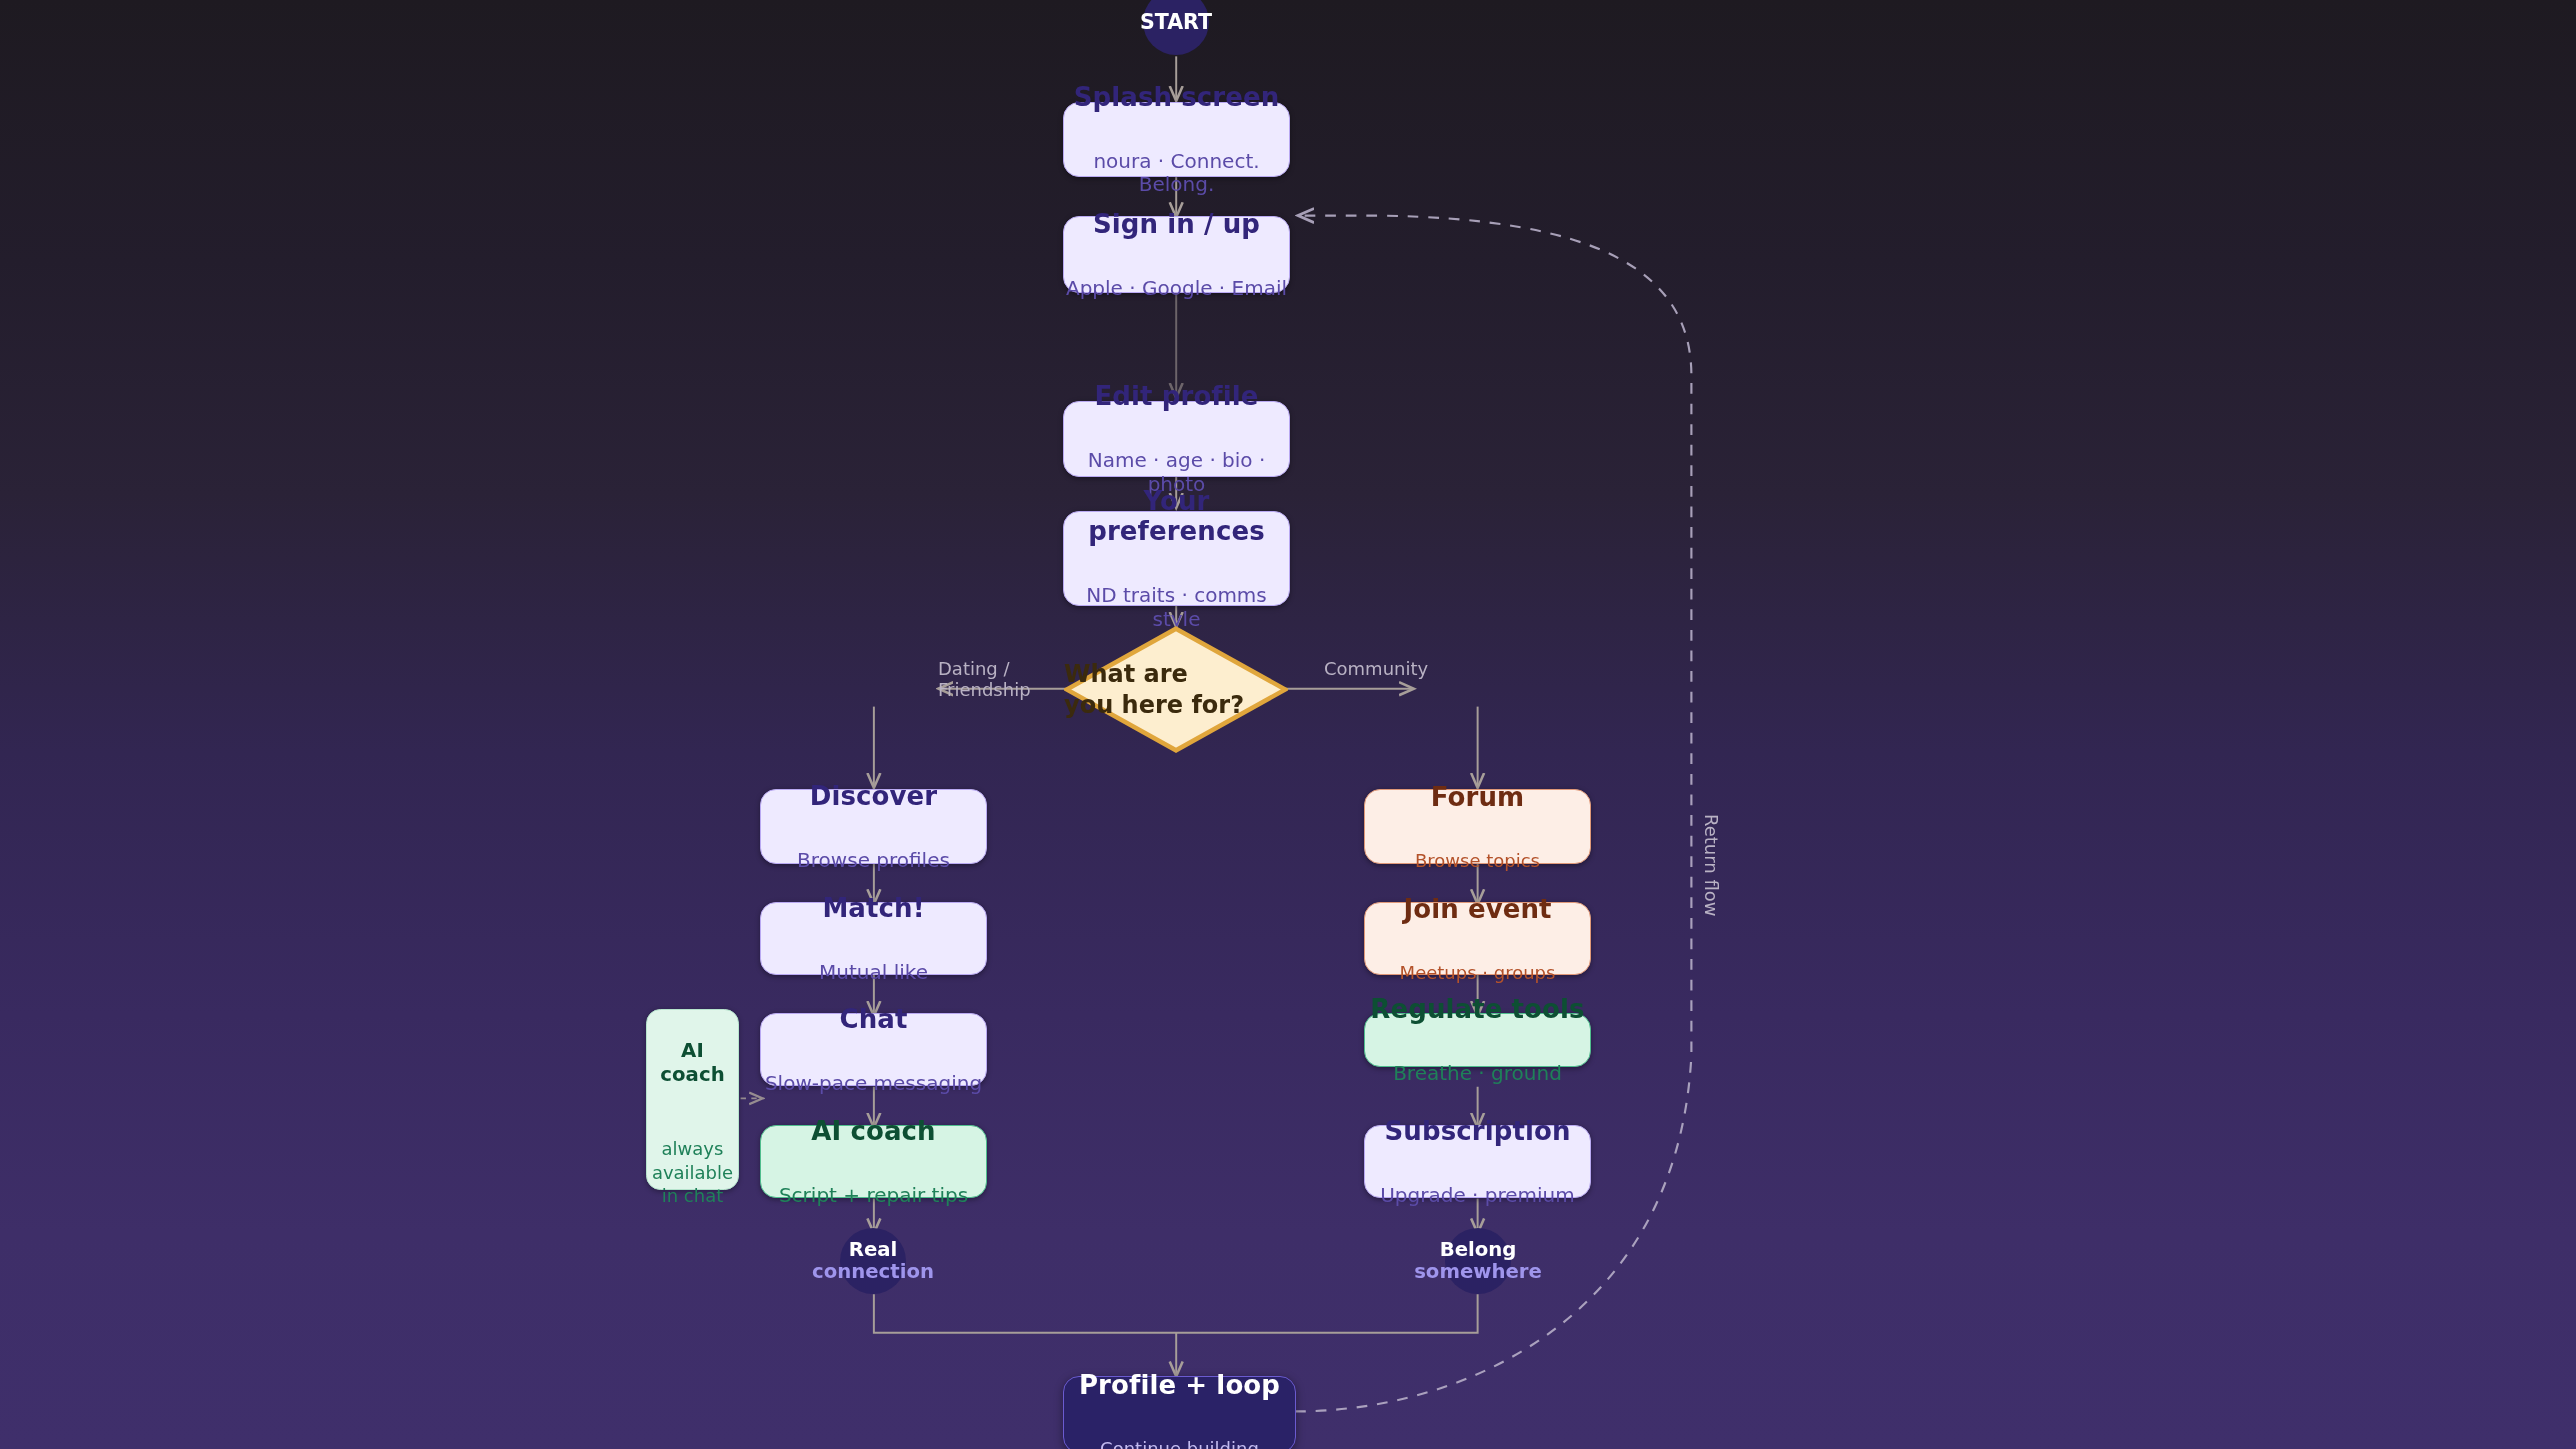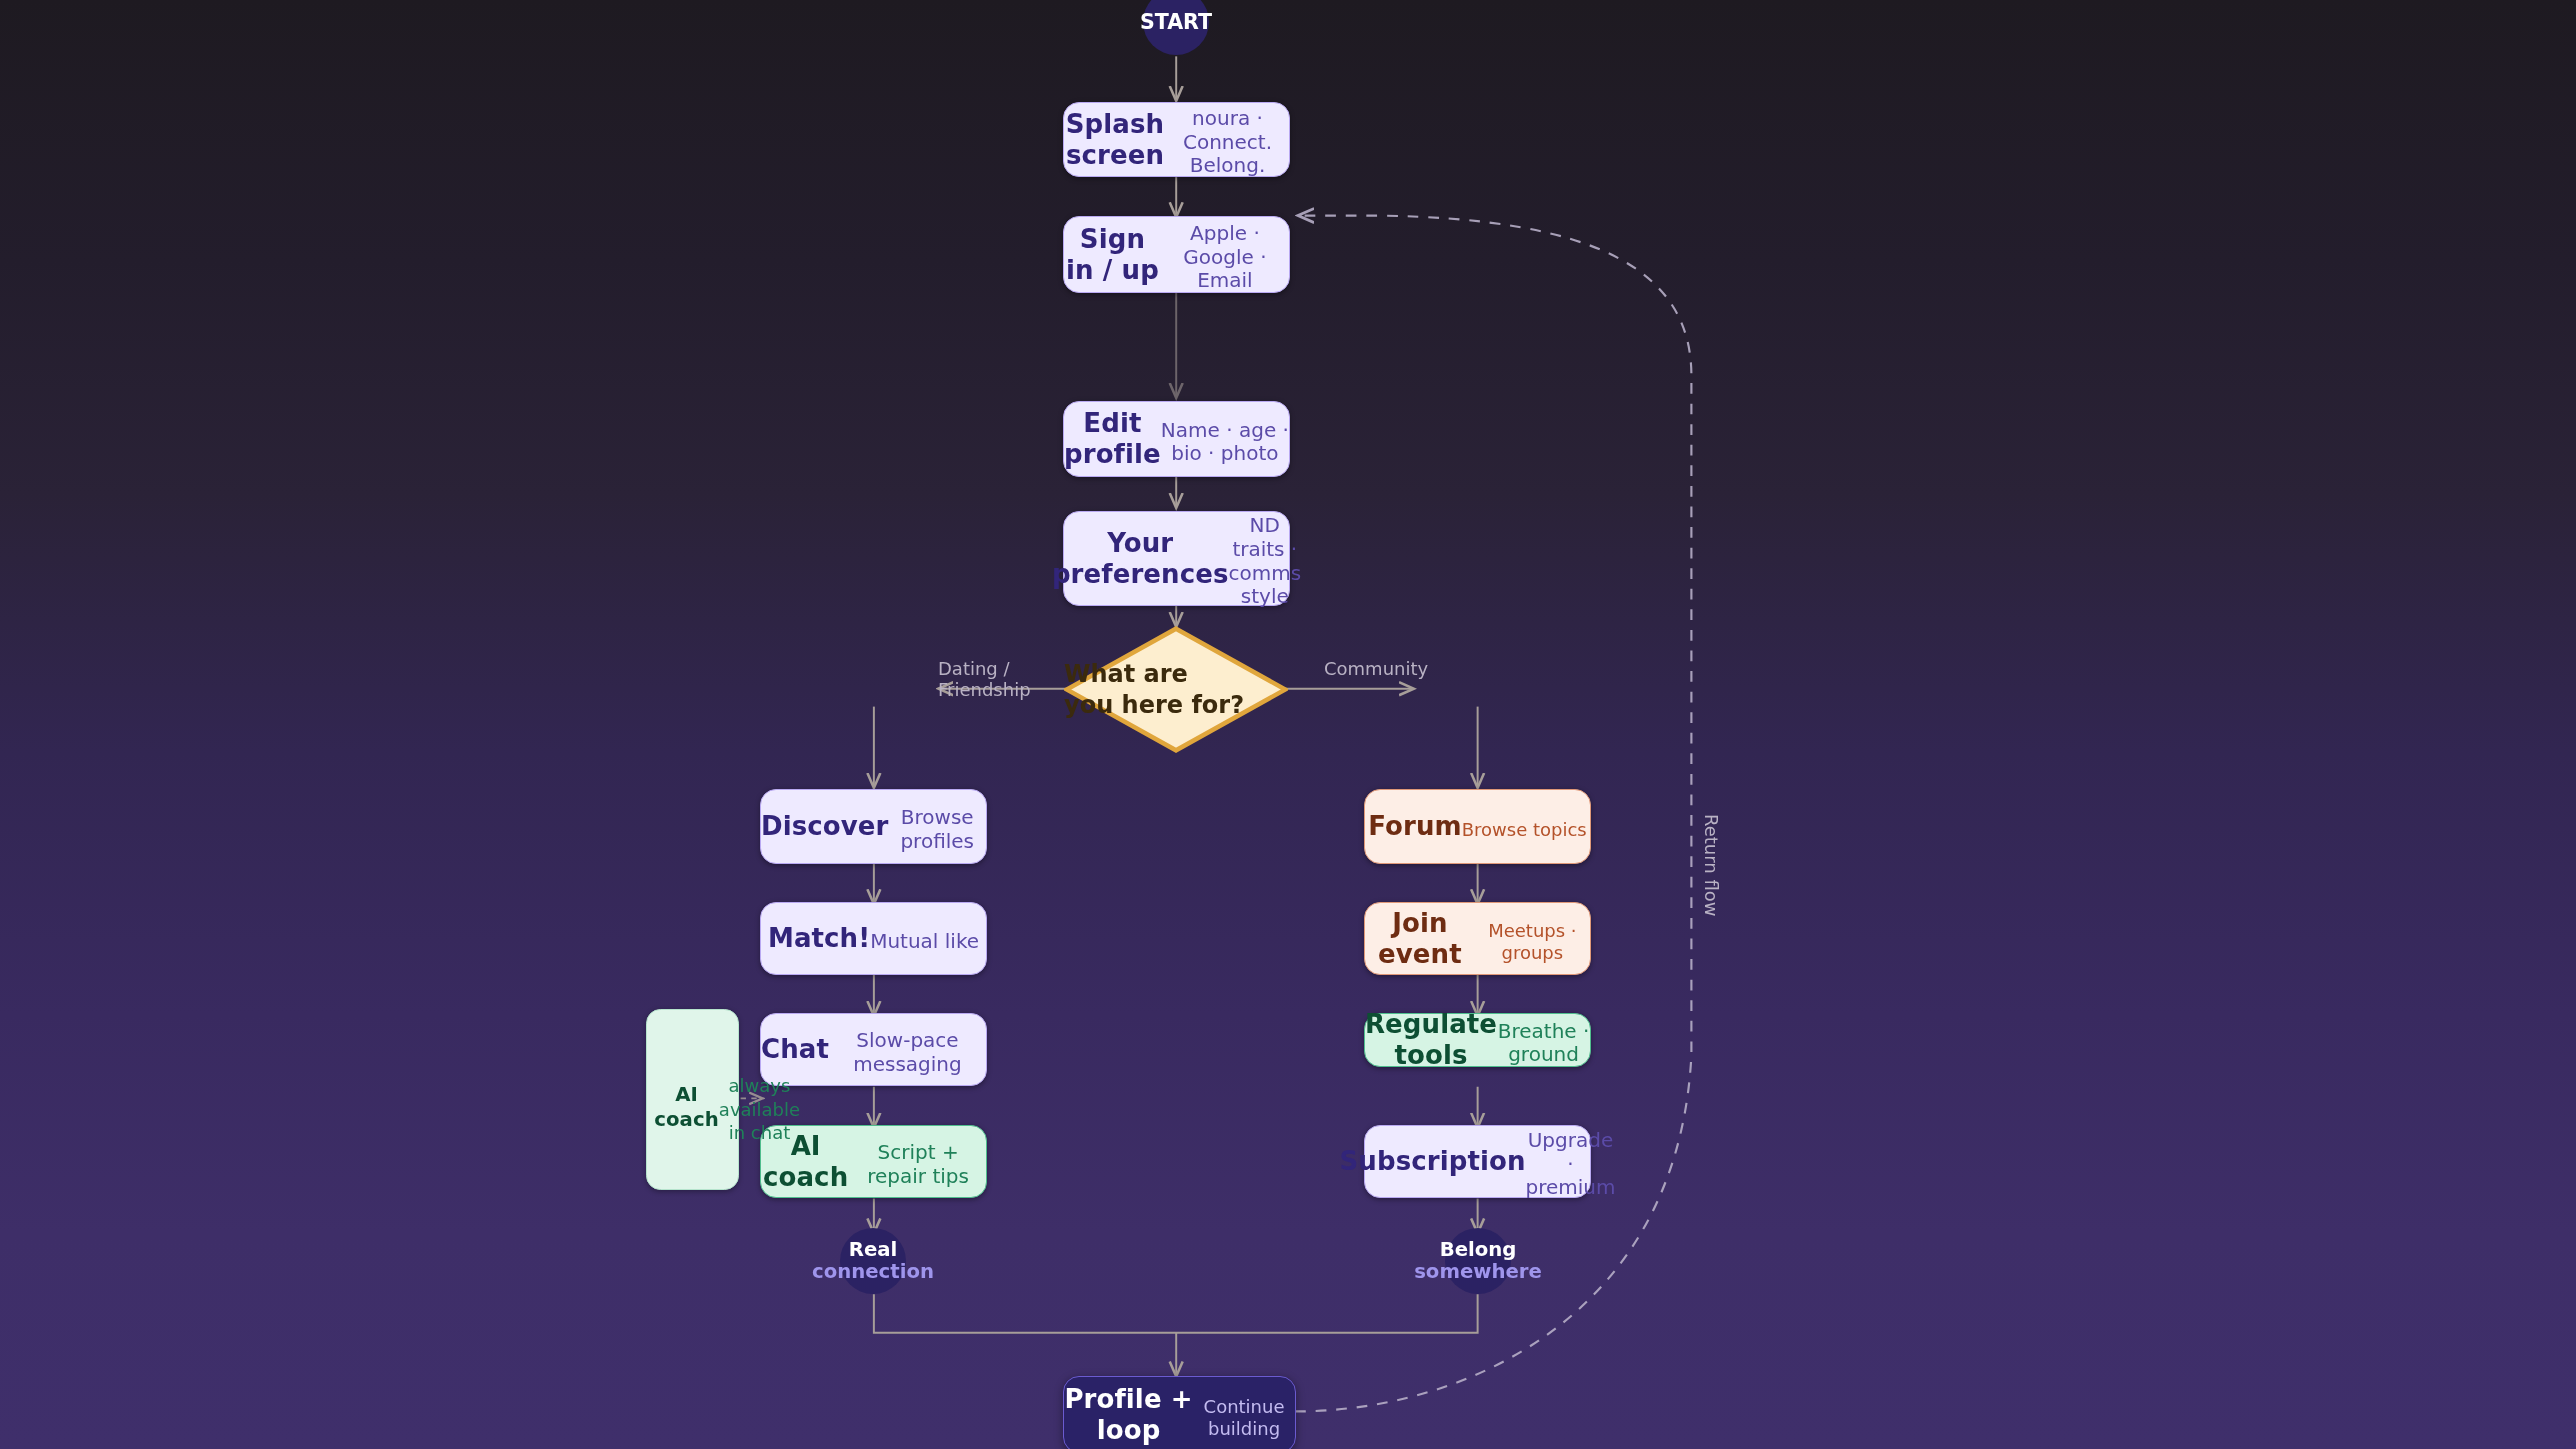--- a/index.html
+++ b/index.html
@@ -29,26 +29,27 @@
     width: 2576px;
     height: 1449px;
     pointer-events: none;
   }
 
   
   .node {
     position: absolute;
     box-sizing: border-box;
     display: flex;
-    flex-direction: row;
+    flex-direction: column;
     align-items: center;
     justify-content: center;
     border-radius: 16px;
     text-align: center;
     line-height: 1.18;
+    gap: 31px;
   }
   .node .t {
     font-weight: bold;
     letter-spacing: 0.1px;
   }
   .node .s {
     font-weight: normal;
     margin-top: 6.3px;
   }
 

